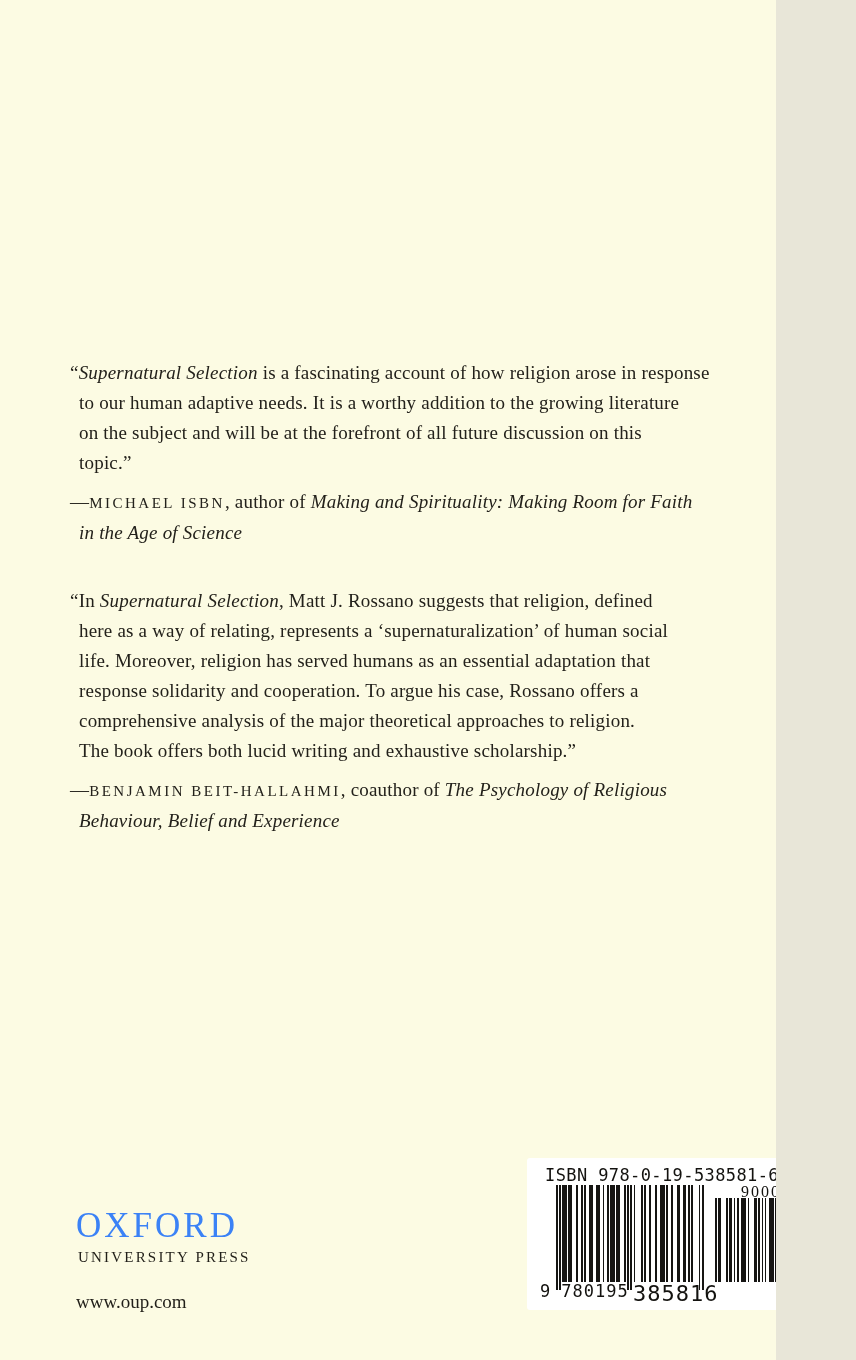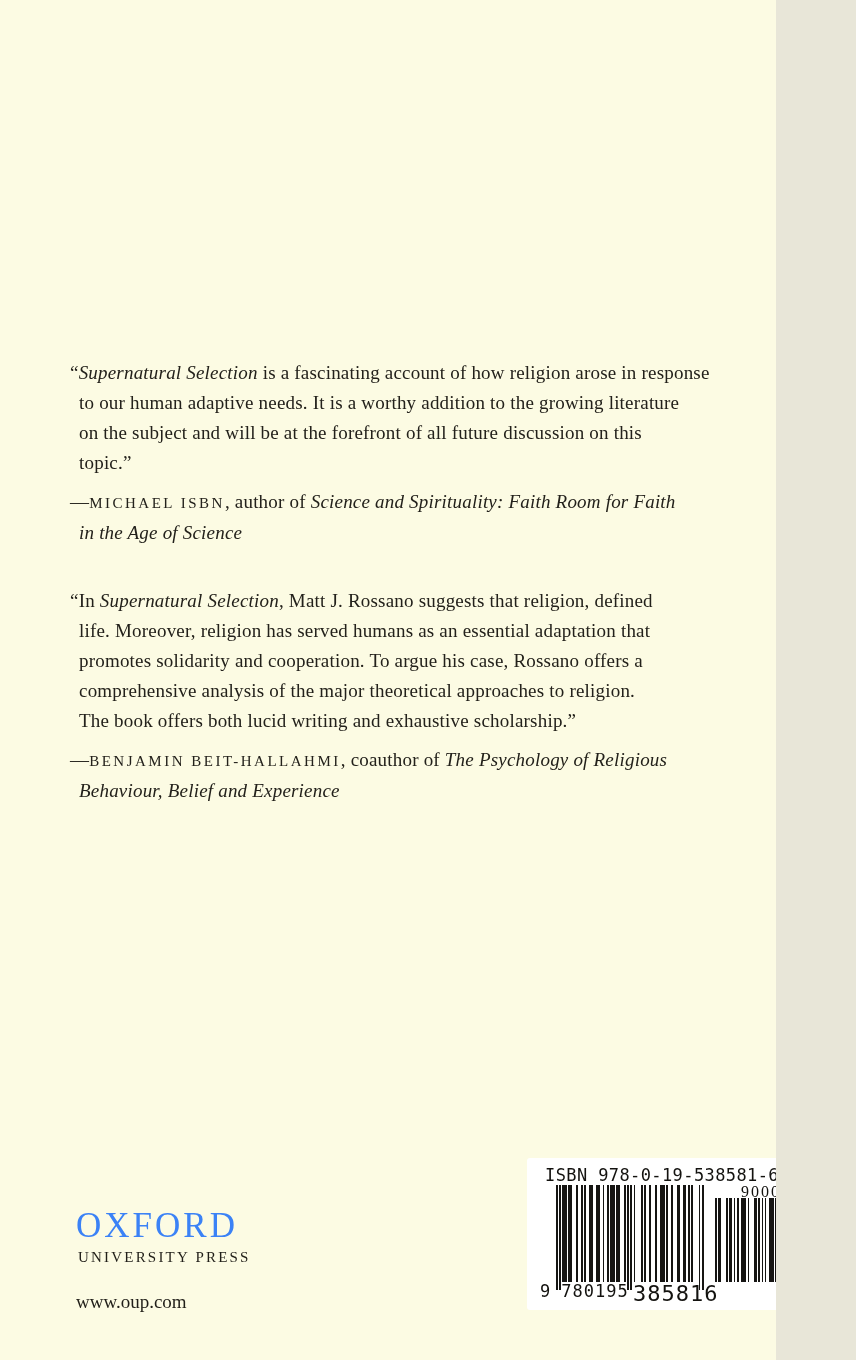--- a/index.html
+++ b/index.html
@@ -72,29 +72,30 @@
 <body>
 
 <div class="cover" style="background: rgb(252, 251, 227); color: rgb(35, 33, 27);">
 
   <section class="quote-block" style="top:358px;">
     <div class="qline hang">“<i>Supernatural Selection</i> is a fascinating account of how religion arose in response</div>
     <div class="qline">to our human adaptive needs. It is a worthy addition to the growing literature</div>
     <div class="qline">on the subject and will be at the forefront of all future discussion on this</div>
     <div class="qline">topic.”</div>
     <div class="attr">
-      <div class="aline hang">—<span class="sc">MICHAEL ISBN</span>, author of <i>Science and Spirituality: Faith Room for Faith</i></div>
+      <div class="aline hang">—<span class="sc">MICHAEL ISBN</span>, author of <i>Making and Spirituality: Making Room for Faith</i></div>
       <div class="aline"><i>in the Age of Science</i></div>
     </div>
   </section>
 
   <section class="quote-block" style="top:586px;">
     <div class="qline hang">“In <i>Supernatural Selection</i>, Matt J. Rossano suggests that religion, defined</div>
+    <div class="qline">here as a way of relating, represents a ‘supernaturalization’ of human social</div>
     <div class="qline">life. Moreover, religion has served humans as an essential adaptation that</div>
-    <div class="qline">promotes solidarity and cooperation. To argue his case, Rossano offers a</div>
+    <div class="qline">response solidarity and cooperation. To argue his case, Rossano offers a</div>
     <div class="qline">comprehensive analysis of the major theoretical approaches to religion.</div>
     <div class="qline">The book offers both lucid writing and exhaustive scholarship.”</div>
     <div class="attr">
       <div class="aline hang">—<span class="sc">BENJAMIN BEIT-HALLAHMI</span>, coauthor of <i>The Psychology of Religious</i></div>
       <div class="aline"><i>Behaviour, Belief and Experience</i></div>
     </div>
   </section>
 
   <div class="oxford">OXFORD</div>
   <div class="oup-sub">UNIVERSITY PRESS</div>

